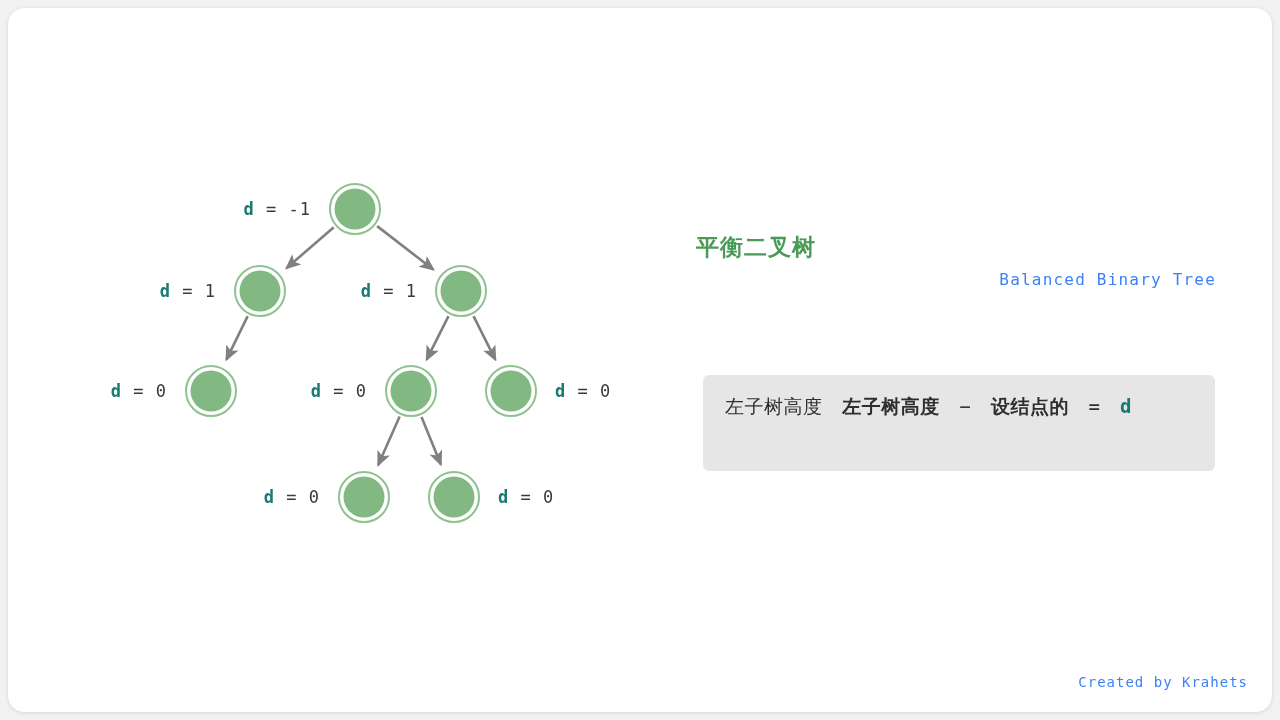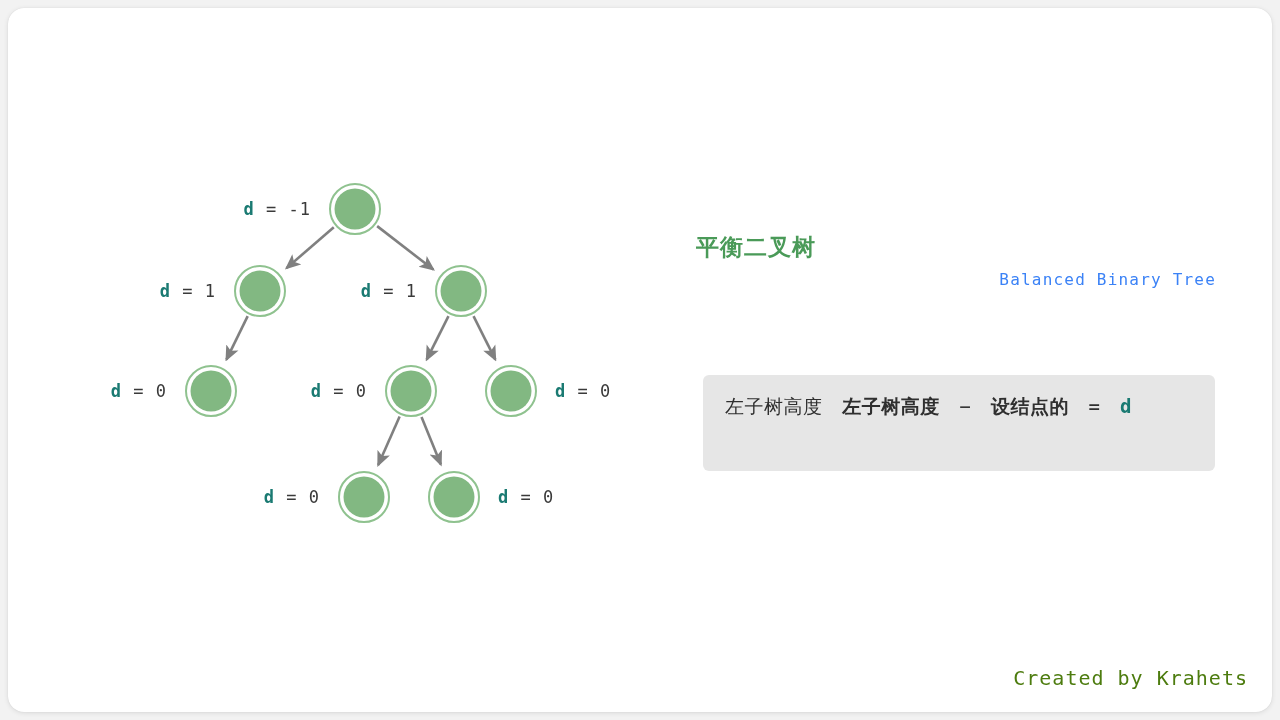--- a/index.html
+++ b/index.html
@@ -119,22 +119,22 @@
                         font-family: "DejaVu Sans Mono", monospace; }
   .formula-line .mono { font-family: "DejaVu Sans Mono", monospace; }
   .formula-line .bar  { color: #2f2f2f; font-family: "DejaVu Sans", sans-serif; }
 
   
   #footer-credit {
     position: absolute;
     right: 24px;
     bottom: 22px;
     font-family: "DejaVu Sans Mono", monospace;
-    font-size: 20px;
-    color: #4d7c0f;
+    font-size: 14px;
+    color: #3b82f6;
     letter-spacing: 1px;
   }
 </style>
 </head>
 <body>
 
 <div id="stage">
   <div id="card">
 
     <div id="tree-diagram">

